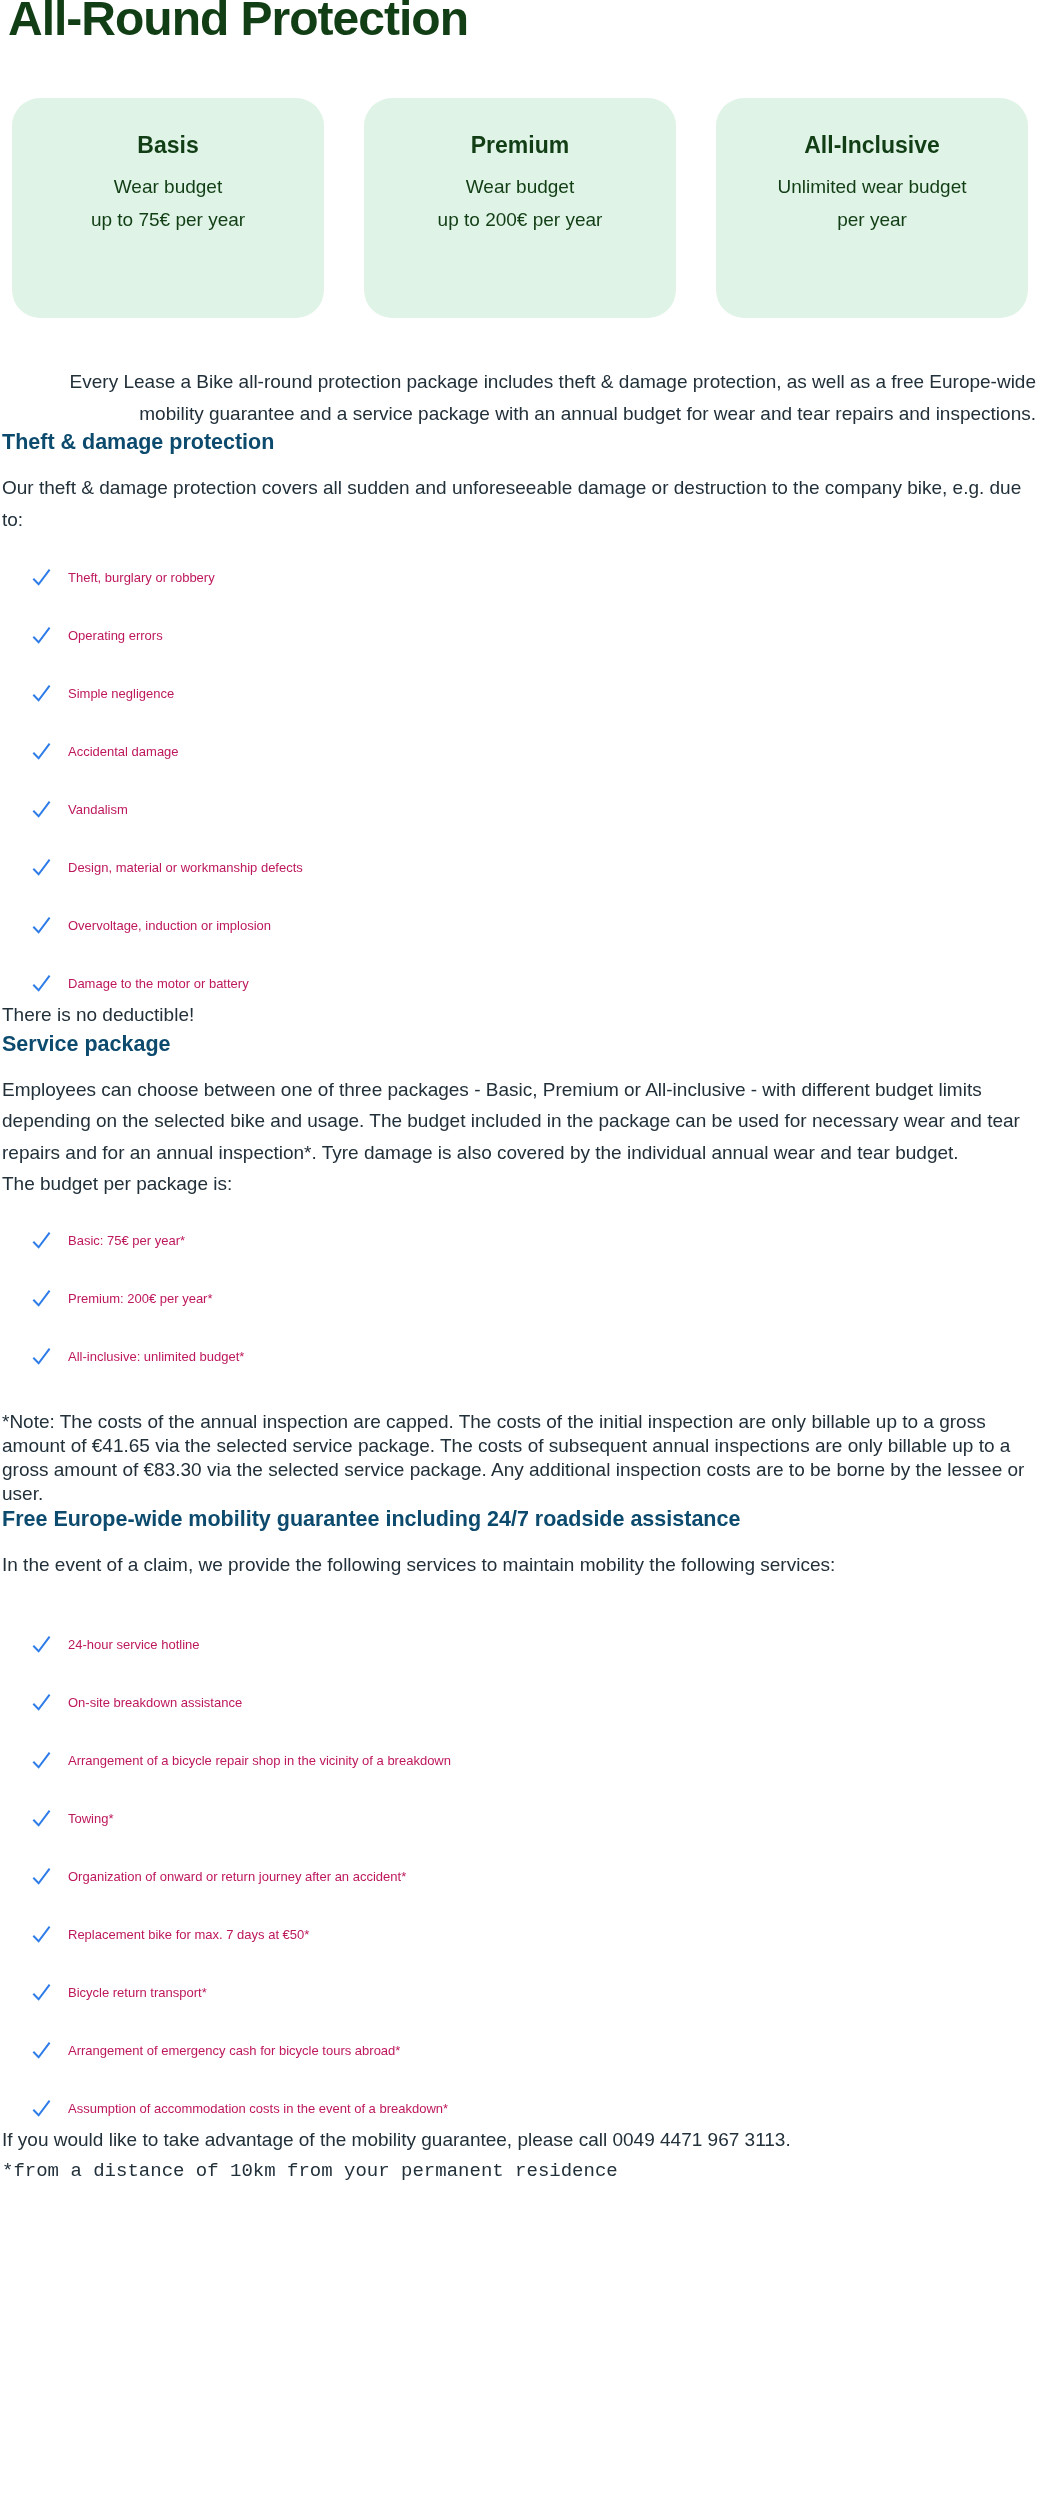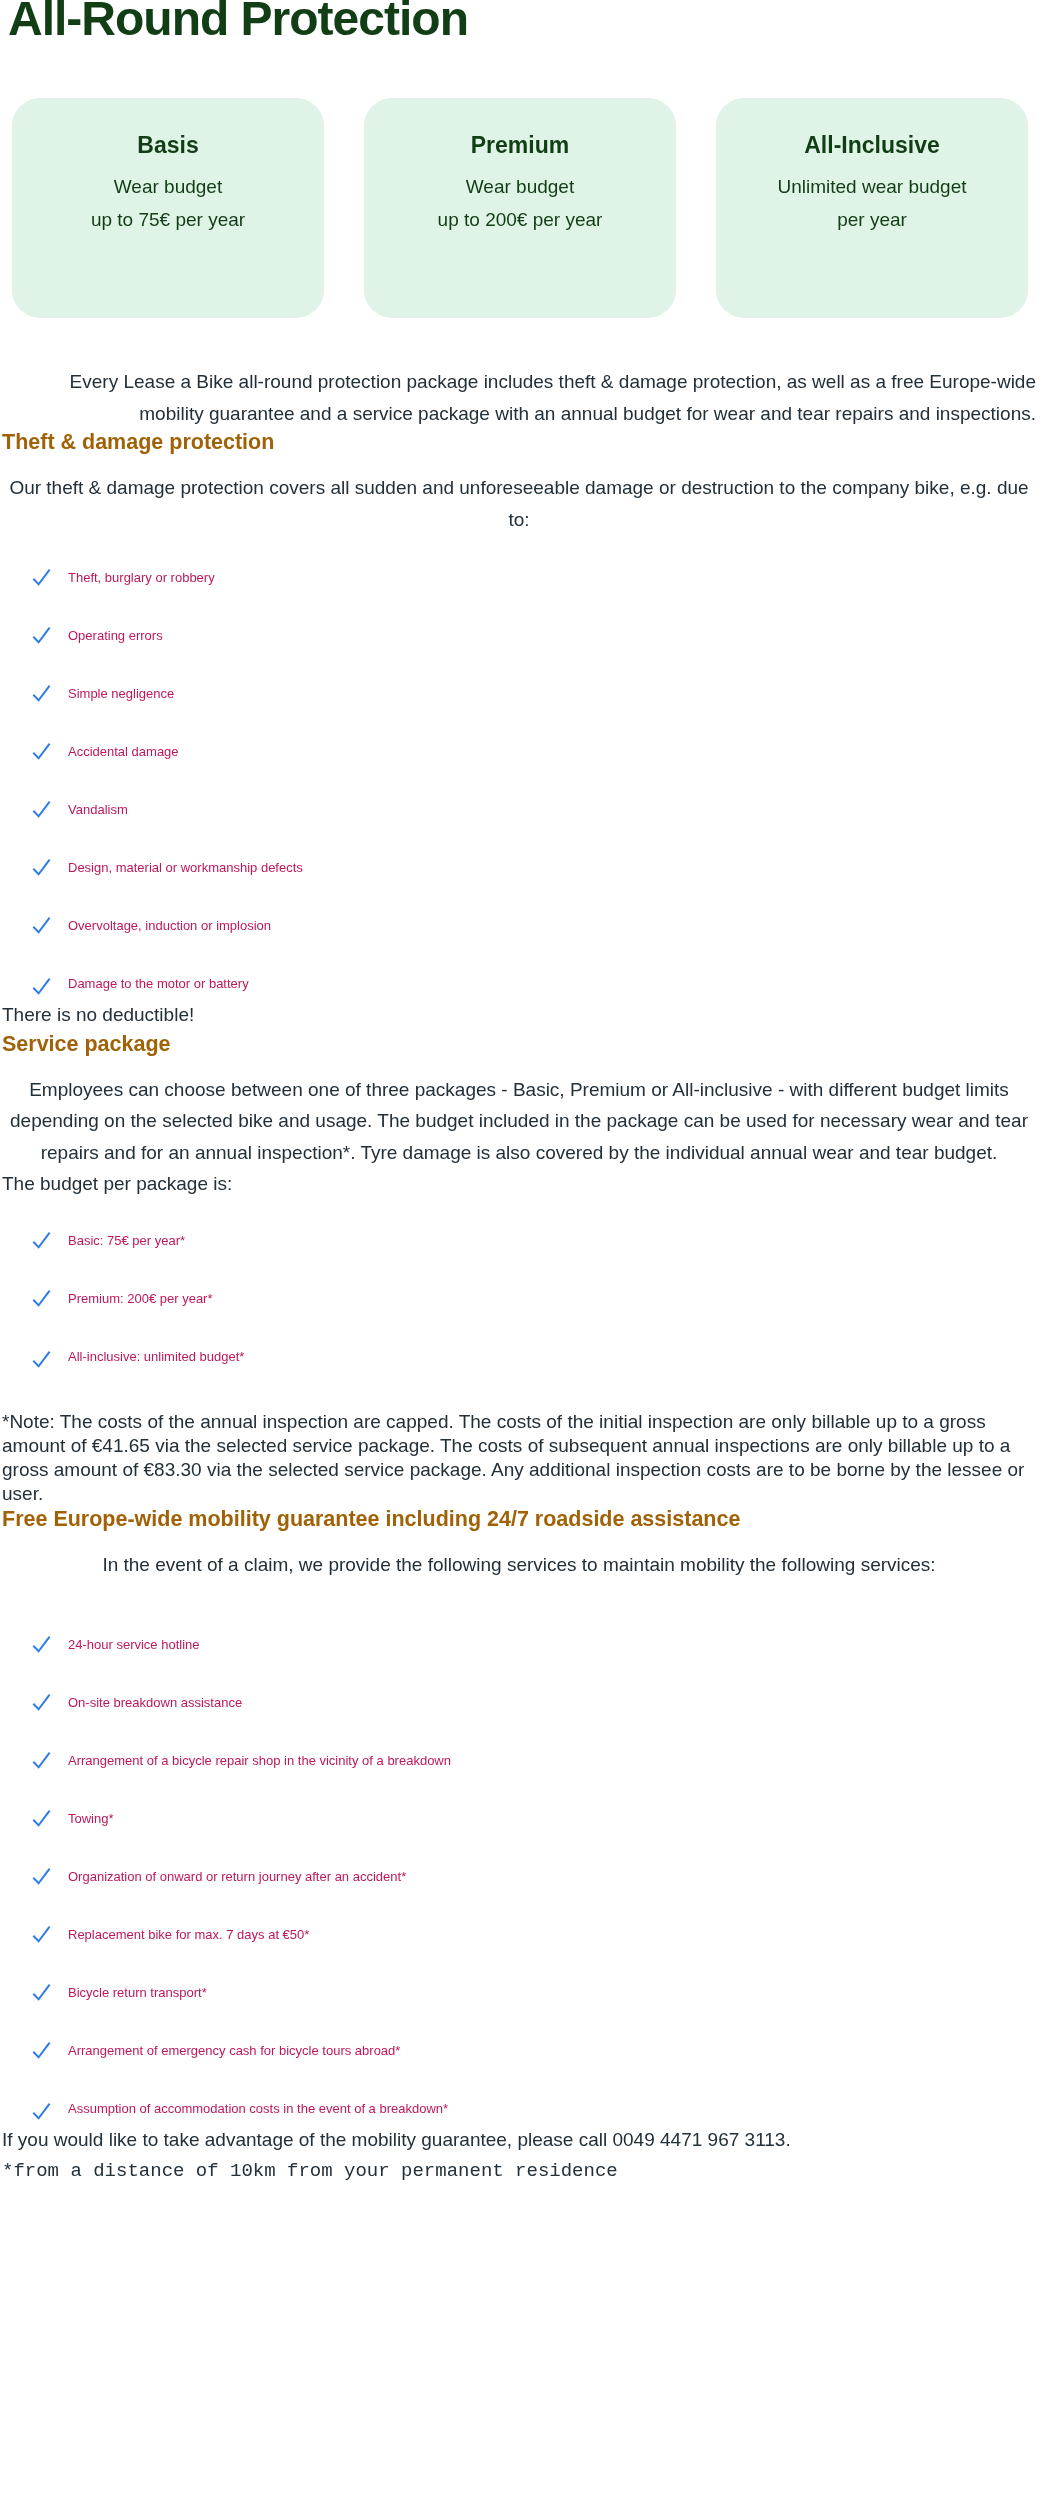--- a/index.html
+++ b/index.html
@@ -31,35 +31,35 @@
   .card-line.first { margin-top: 11px; }
 
   p.body {
     font-size: 19px; line-height: 31.5px;
     margin: 0; max-width: 1034px; color: #22303a;
   }
   p.intro { margin-top: 48px; text-align: right; }
 
   h2.section-heading {
     font-size: 21.5px; line-height: 26px; font-weight: 700;
-    color: #a16207; margin: 0; max-width: 1034px;
+    color: #0c4a6e; margin: 0; max-width: 1034px;
   }
   .h-theft    { margin-top: 44px; }
   .h-service  { margin-top: 40px; }
   .h-mobility { margin-top: 50px; }
-  h2.section-heading + p.body { margin-top: 17px; text-align: center; }
+  h2.section-heading + p.body { margin-top: 17px; }
 
   ul.checklist {
     list-style: none; padding: 0;
     margin: 28px 0 0 30px;
   }
   ul.checklist.budget-list   { margin-top: 26px; }
   ul.checklist.mobility-list { margin-top: 50px; }
   li.check-item { display: flex; align-items: flex-start; margin-bottom: 28px; }
-  li.check-item:last-child { margin-bottom: 0; align-items: center; }
+  li.check-item:last-child { margin-bottom: 0; }
   svg.check {
     width: 19px; height: 19px; flex: none;
     margin: 5px 17px 0 0;
     fill: none; stroke: #2e7ce8; stroke-width: 2;
   }
   .check-text { font-size: 13px; line-height: 30px; color: #be185d; }
 
   p.note {
     font-size: 19px; line-height: 24px;
     margin: 38px 0 0; max-width: 1034px; color: #22303a;

